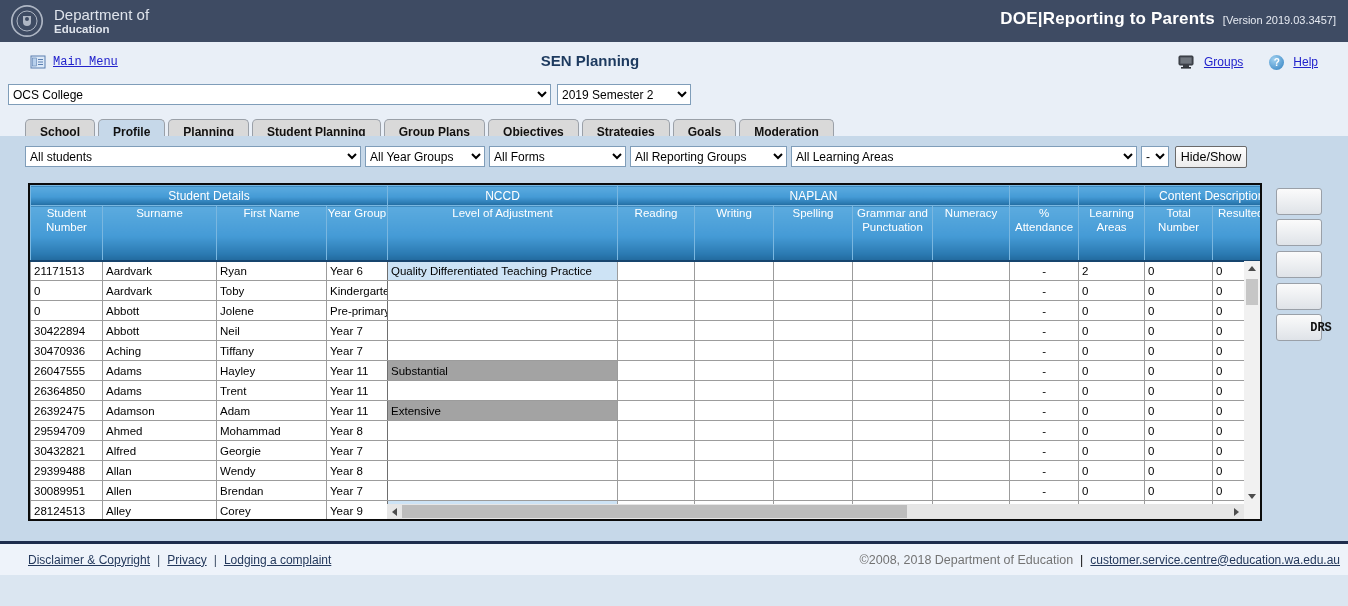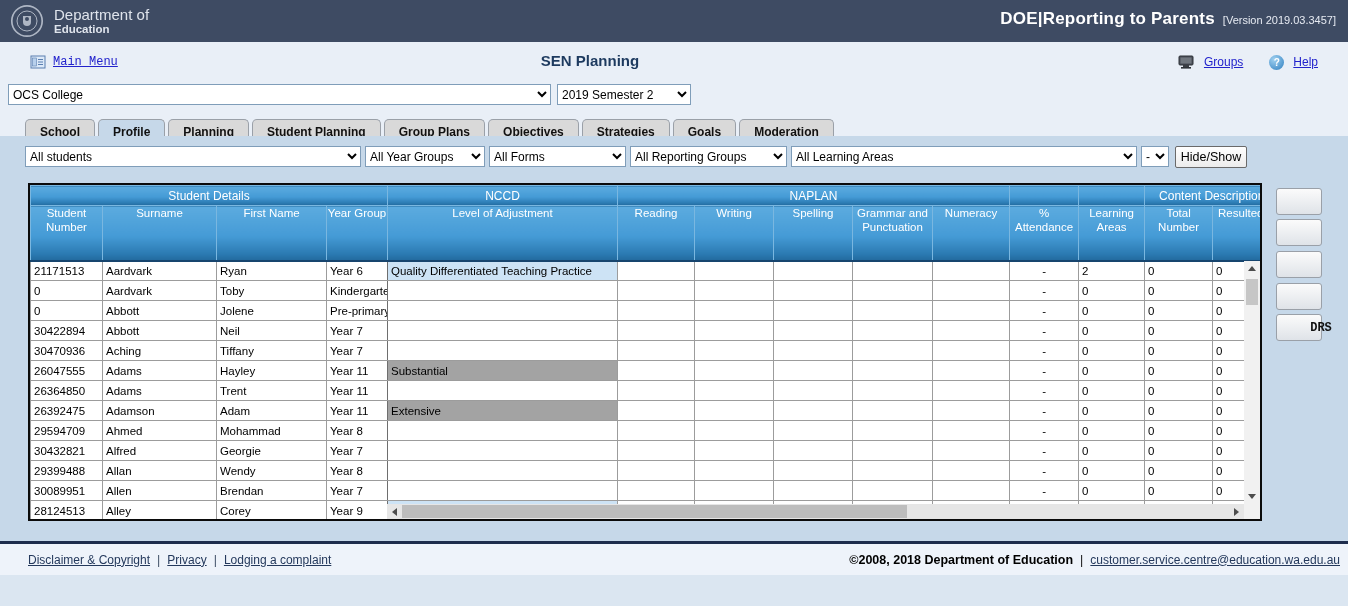--- a/index.html
+++ b/index.html
@@ -90,21 +90,21 @@
 
   
   .footer { position:absolute; left:0; right:0; top:541px; height:65px; background:#dbe6f1;
             border-top:3px solid #1d2c4c; }
   .footer-top { position:absolute; left:0; right:0; top:0; height:31px; background:#eef3fa;
                 display:flex; align-items:center; }
   .footer-links { margin-left:28px; font-size:12.5px; color:#44546a; display:flex; gap:7px; }
   .footer-links a { color:#24395c; }
   .footer-right { position:absolute; right:8px; top:0; height:31px; display:flex; align-items:center;
                   gap:7px; font-size:12.5px; color:#111; }
-  .footer-right .copy { font-weight:bold; color:#000000; }
+  .footer-right .copy { font-weight:normal; color:#737373; }
   .footer-right a { color:#24395c; }
 </style>
 </head>
 <body>
 
 <div id="app">
 
   <div class="topbar">
     <div class="logo-wrap">
       <svg width="34" height="34" viewBox="0 0 34 34">

